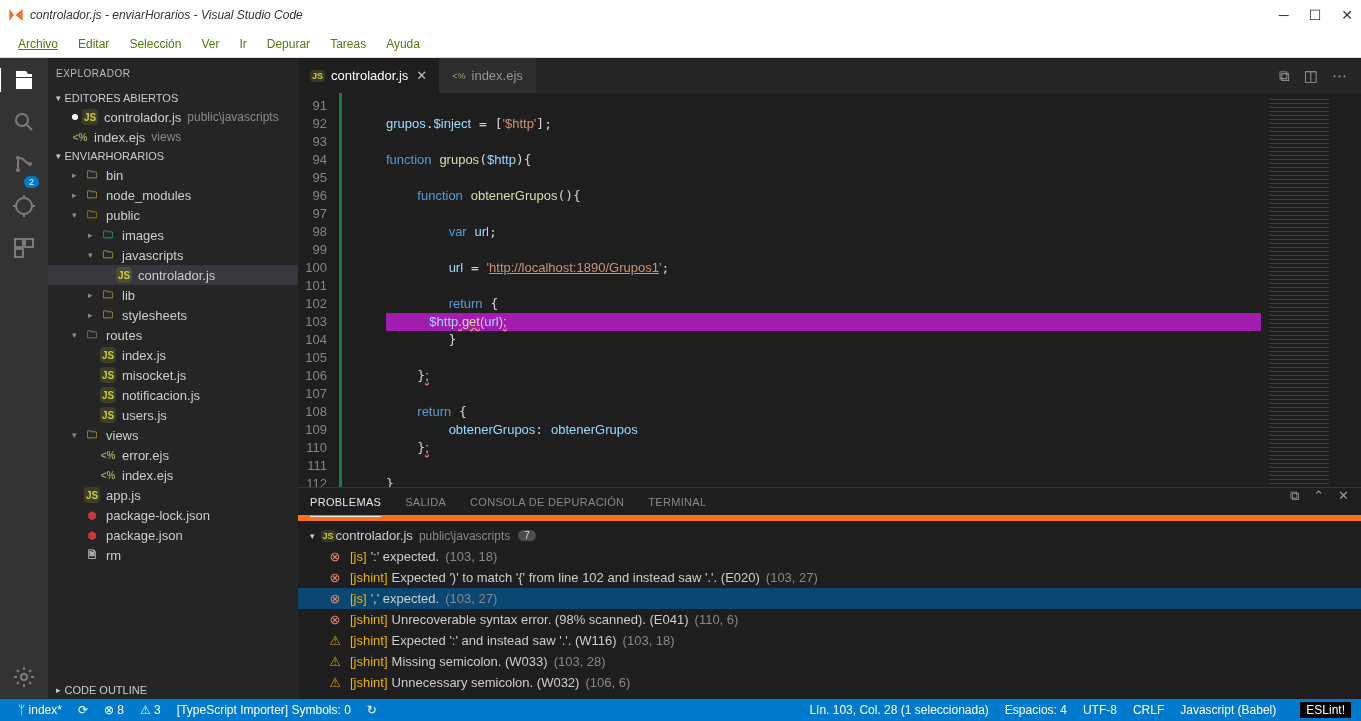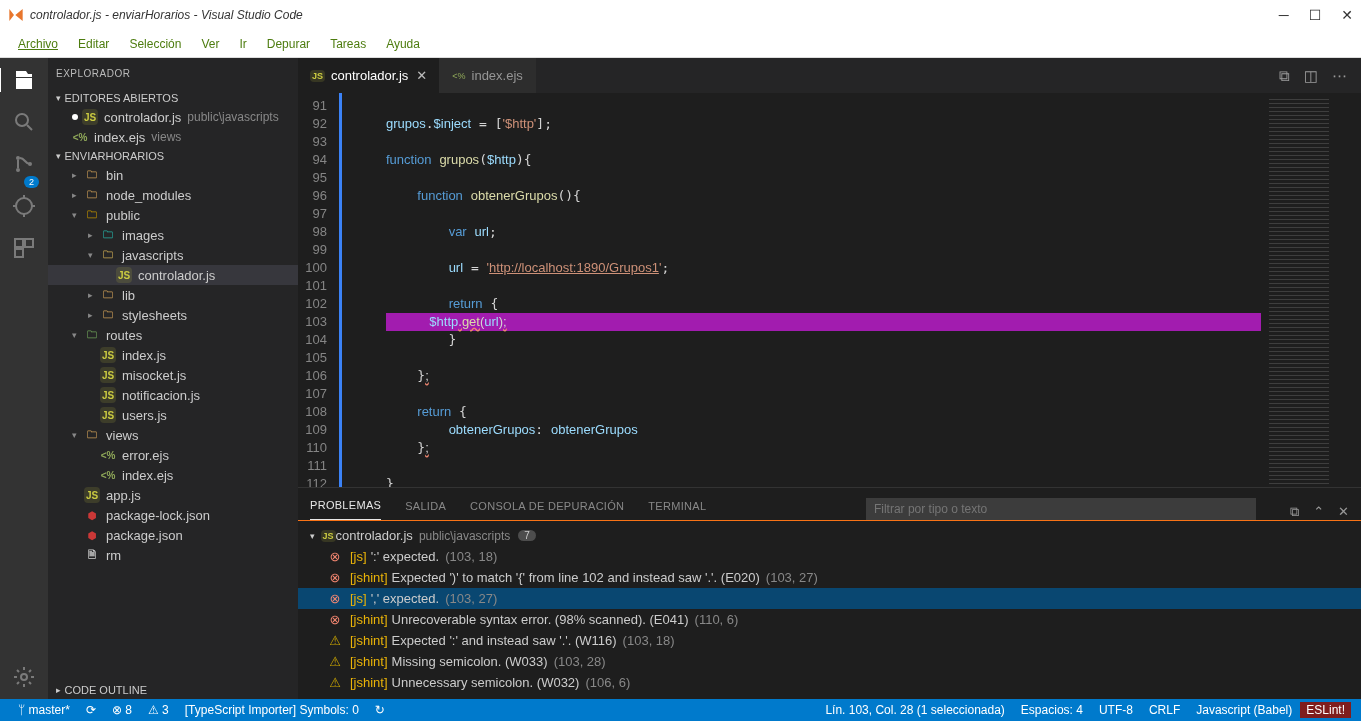--- a/index.html
+++ b/index.html
@@ -48,36 +48,36 @@
 .editor { flex: 1; display: flex; flex-direction: column; background: #1e1e1e; overflow: hidden; }
 .tabs { height: 35px; background: #252526; display: flex; align-items: center; }
 .tab { height: 35px; display: flex; align-items: center; padding: 0 12px; background: #2d2d2d; color: #969696; font-size: 13px; cursor: pointer; border-right: 1px solid #2d2d2d; }
 .tab.active { background: #1e1e1e; color: #fff; }
 .tab .ficon { margin-right: 6px; }
 .tab .close { margin-left: 8px; opacity: 0.7; }
 .tabs .actions { margin-left: auto; display: flex; gap: 14px; padding-right: 14px; }
 .tabs .actions span { cursor: pointer; opacity: 0.7; font-size: 15px; }
 
 .code-container { flex: 1; display: flex; overflow: hidden; position: relative; }
-.gutter { width: 44px; text-align: right; padding-right: 12px; color: #858585; font-family: Consolas, monospace; font-size: 13px; line-height: 18px; padding-top: 4px; border-right: 3px solid #3b82f6; }
+.gutter { width: 44px; text-align: right; padding-right: 12px; color: #858585; font-family: Consolas, monospace; font-size: 13px; line-height: 18px; padding-top: 4px; border-right: 3px solid #15803d; }
 .code { flex: 1; font-family: Consolas, monospace; font-size: 13px; line-height: 18px; padding: 4px 0 4px 12px; white-space: pre; color: #d4d4d4; margin-left: 32px; }
 .minimap { width: 100px; background: #1e1e1e; opacity: 0.3; background-image: repeating-linear-gradient(#888 0 1px, transparent 1px 4px); background-size: 60% 100%; background-repeat: no-repeat; background-position: 8px 6px; }
 
 
 .tok-kw { color: #569cd6; }
 .tok-fn { color: #dcdcaa; }
 .tok-str { color: #ce9178; }
 .tok-prop { color: #9cdcfe; }
 .tok-link { color: #ce9178; text-decoration: underline; }
 .wavy { text-decoration: underline wavy #f48771; }
 .line-hl { background: #a21caf; display: inline-block; width: 100%; }
 
 
 .panel { height: 212px; background: #1e1e1e; border-top: 1px solid #333; display: flex; flex-direction: column; }
-.panel-tabs { height: 33px; display: flex; align-items: flex-end; padding: 0 12px; gap: 24px; border-bottom: 1px solid #f97316; }
+.panel-tabs { height: 33px; display: flex; align-items: flex-start; padding: 0 12px; gap: 24px; border-bottom: 6px solid #f97316; }
 .panel-tabs .ptab { font-size: 11px; color: #888; letter-spacing: 0.3px; cursor: pointer; padding: 8px 0; }
 .panel-tabs .ptab.active { color: #e7e7e7; border-bottom: 1px solid #e7e7e7; }
 .panel-tabs .spacer { flex: 1; }
 .panel-tabs input { background: #3c3c3c; border: none; color: #ccc; padding: 4px 8px; width: 390px; font-size: 12px; outline: none; }
 .panel-tabs .pactions { display: flex; gap: 14px; margin-left: 10px; }
 .panel-tabs .pactions span { cursor: pointer; opacity: 0.7; }
 
 .problems { flex: 1; overflow-y: auto; padding: 4px 0; font-size: 13px; }
 .problems .file-row { display: flex; align-items: center; padding: 3px 12px; cursor: pointer; }
 .problems .file-row .chev { font-size: 9px; margin-right: 6px; }
@@ -89,21 +89,21 @@
 .problems .prob-row .src { color: #eab308; margin-right: 4px; }
 .problems .prob-row .msg { color: #ccc; }
 .problems .prob-row .loc { color: #888; margin-left: 6px; }
 .sev-error { color: #f48771; }
 .sev-warn { color: #cca700; }
 
 
 .statusbar { height: 22px; background: #007acc; color: #fff; display: flex; align-items: center; font-size: 12px; padding: 0 10px; }
 .statusbar .sitem { padding: 0 8px; cursor: pointer; }
 .statusbar .spacer { flex: 1; }
-.statusbar .eslint { background: #7f1d1d; padding: 1px 6px; margin-left: 0; }
+.statusbar .eslint { background: #000000; padding: 1px 6px; margin-left: 16px; }
 
 
 .ic-js { color:#cbcb41; font-size:9px; font-weight:bold; background:rgba(203,203,65,0.15); padding:1px 2px; border-radius:4px; }
 .ic-ejs { color:#90a959; font-size:9px; }
 .ic-folder { color:#c09553; }
 .ic-chev::before { content:"▸"; }
 .ic-chev.down::before { content:"▾"; }
 </style>
 </head>
 <body>
@@ -375,21 +375,20 @@
       <div class="minimap"></div>
     </div>
 
     <div class="panel">
       <div class="panel-tabs">
         <span class="ptab active">PROBLEMAS</span>
         <span class="ptab">SALIDA</span>
         <span class="ptab">CONSOLA DE DEPURACIÓN</span>
         <span class="ptab">TERMINAL</span>
         <span class="spacer"></span>
-        <input placeholder="Filtrar por tipo o texto" style="">
         <div class="pactions">
           <span>⧉</span>
           <span>⌃</span>
           <span>✕</span>
         </div>
       </div>
       <div class="problems">
         <div class="file-row">
           <span class="chev ic-chev down"></span>
           <span class="ficon ic-js">JS</span>
@@ -440,21 +439,21 @@
               <span class="msg">Unnecessary semicolon. (W032)</span>
               <span class="loc">(106, 6)</span>
             </div>
           </div>
       </div>
     </div>
   </div>
 </div>
 
 <div class="statusbar">
-  <span class="sitem">ᛘ <span>master*</span></span>
+  <span class="sitem">ᛘ <span>index*</span></span>
   <span class="sitem">⟳</span>
   <span class="sitem">⊗ 8</span>
   <span class="sitem">⚠ 3</span>
   <span class="sitem">[TypeScript Importer] Symbols: 0</span>
   <span class="sitem">↻</span>
   <span class="spacer"></span>
   <span class="sitem">Lín. 103, Col. 28 (1 seleccionada)</span>
   <span class="sitem">Espacios: 4</span>
   <span class="sitem">UTF-8</span>
   <span class="sitem">CRLF</span>

